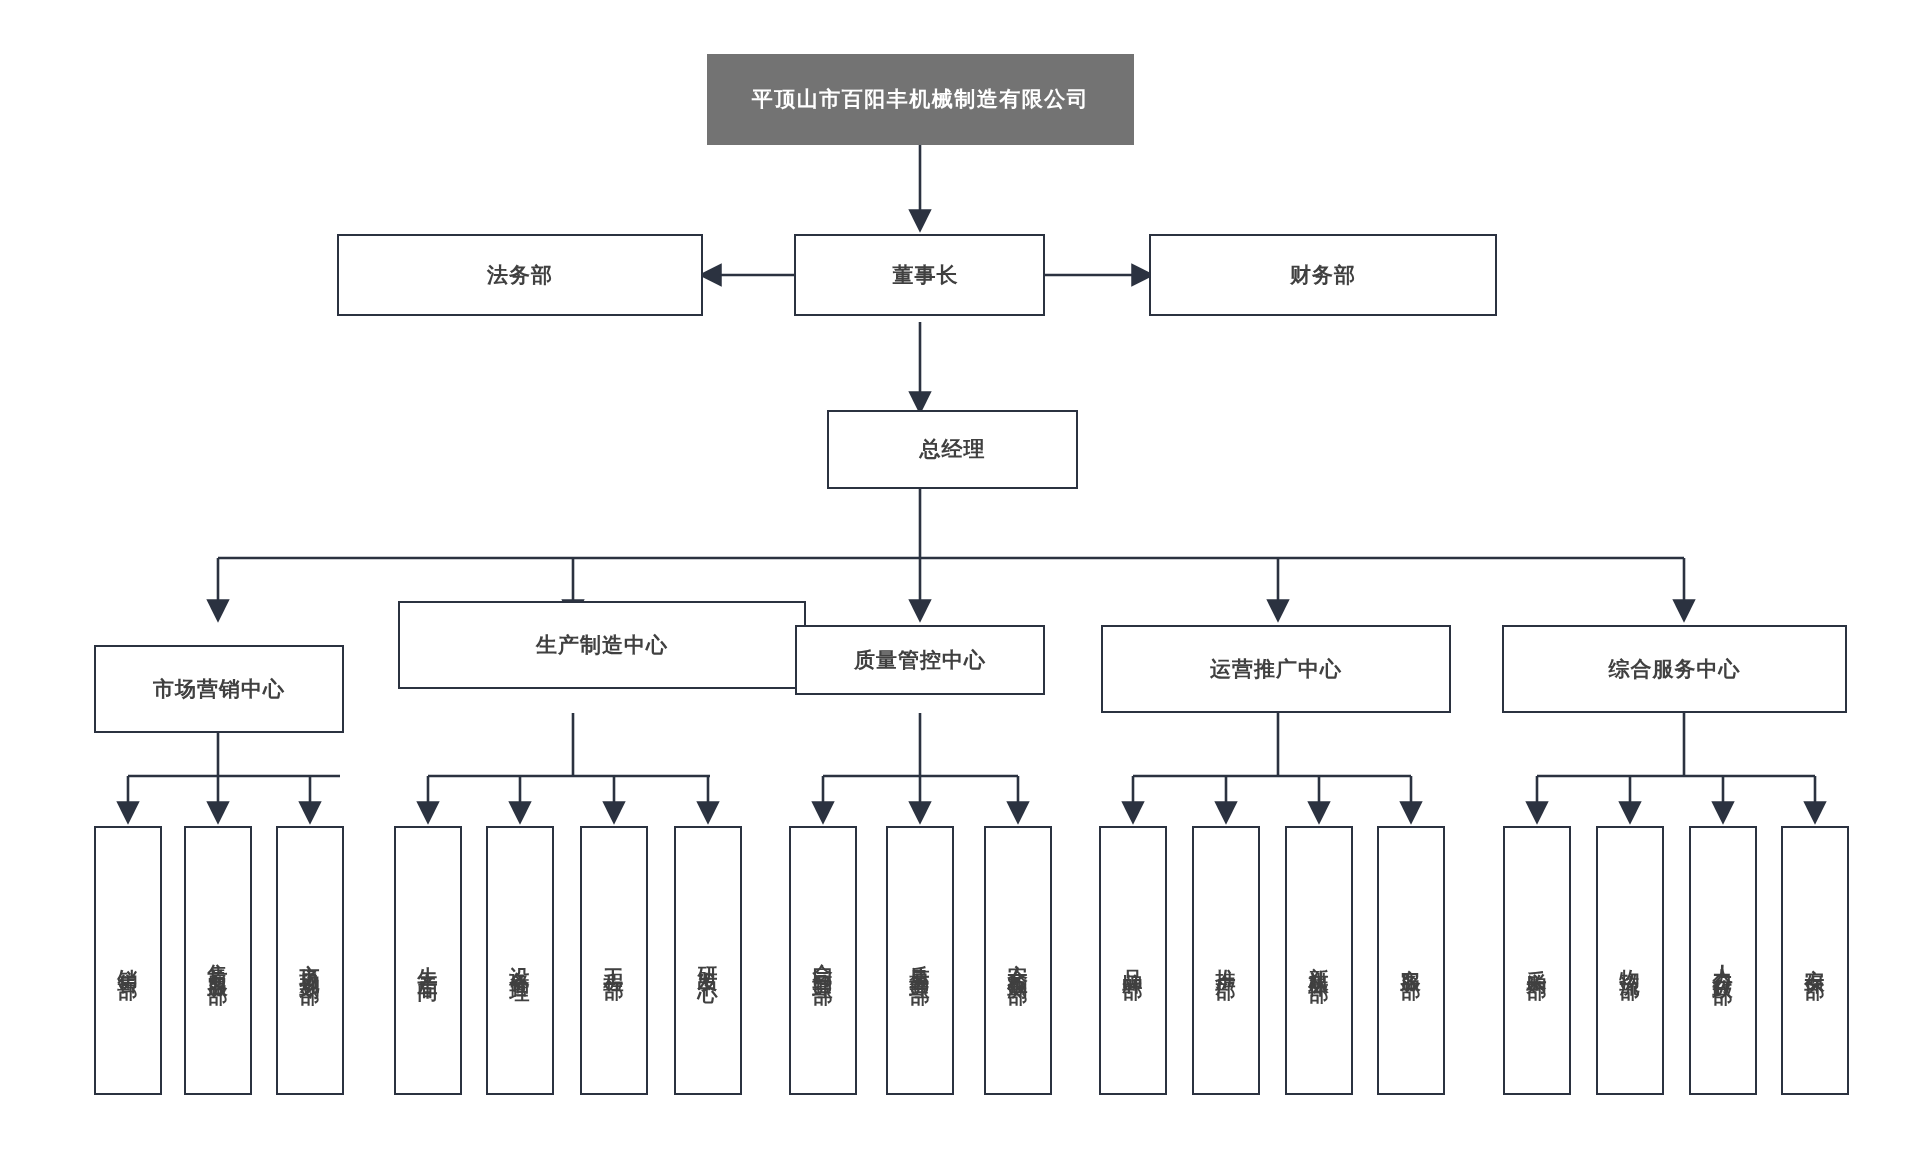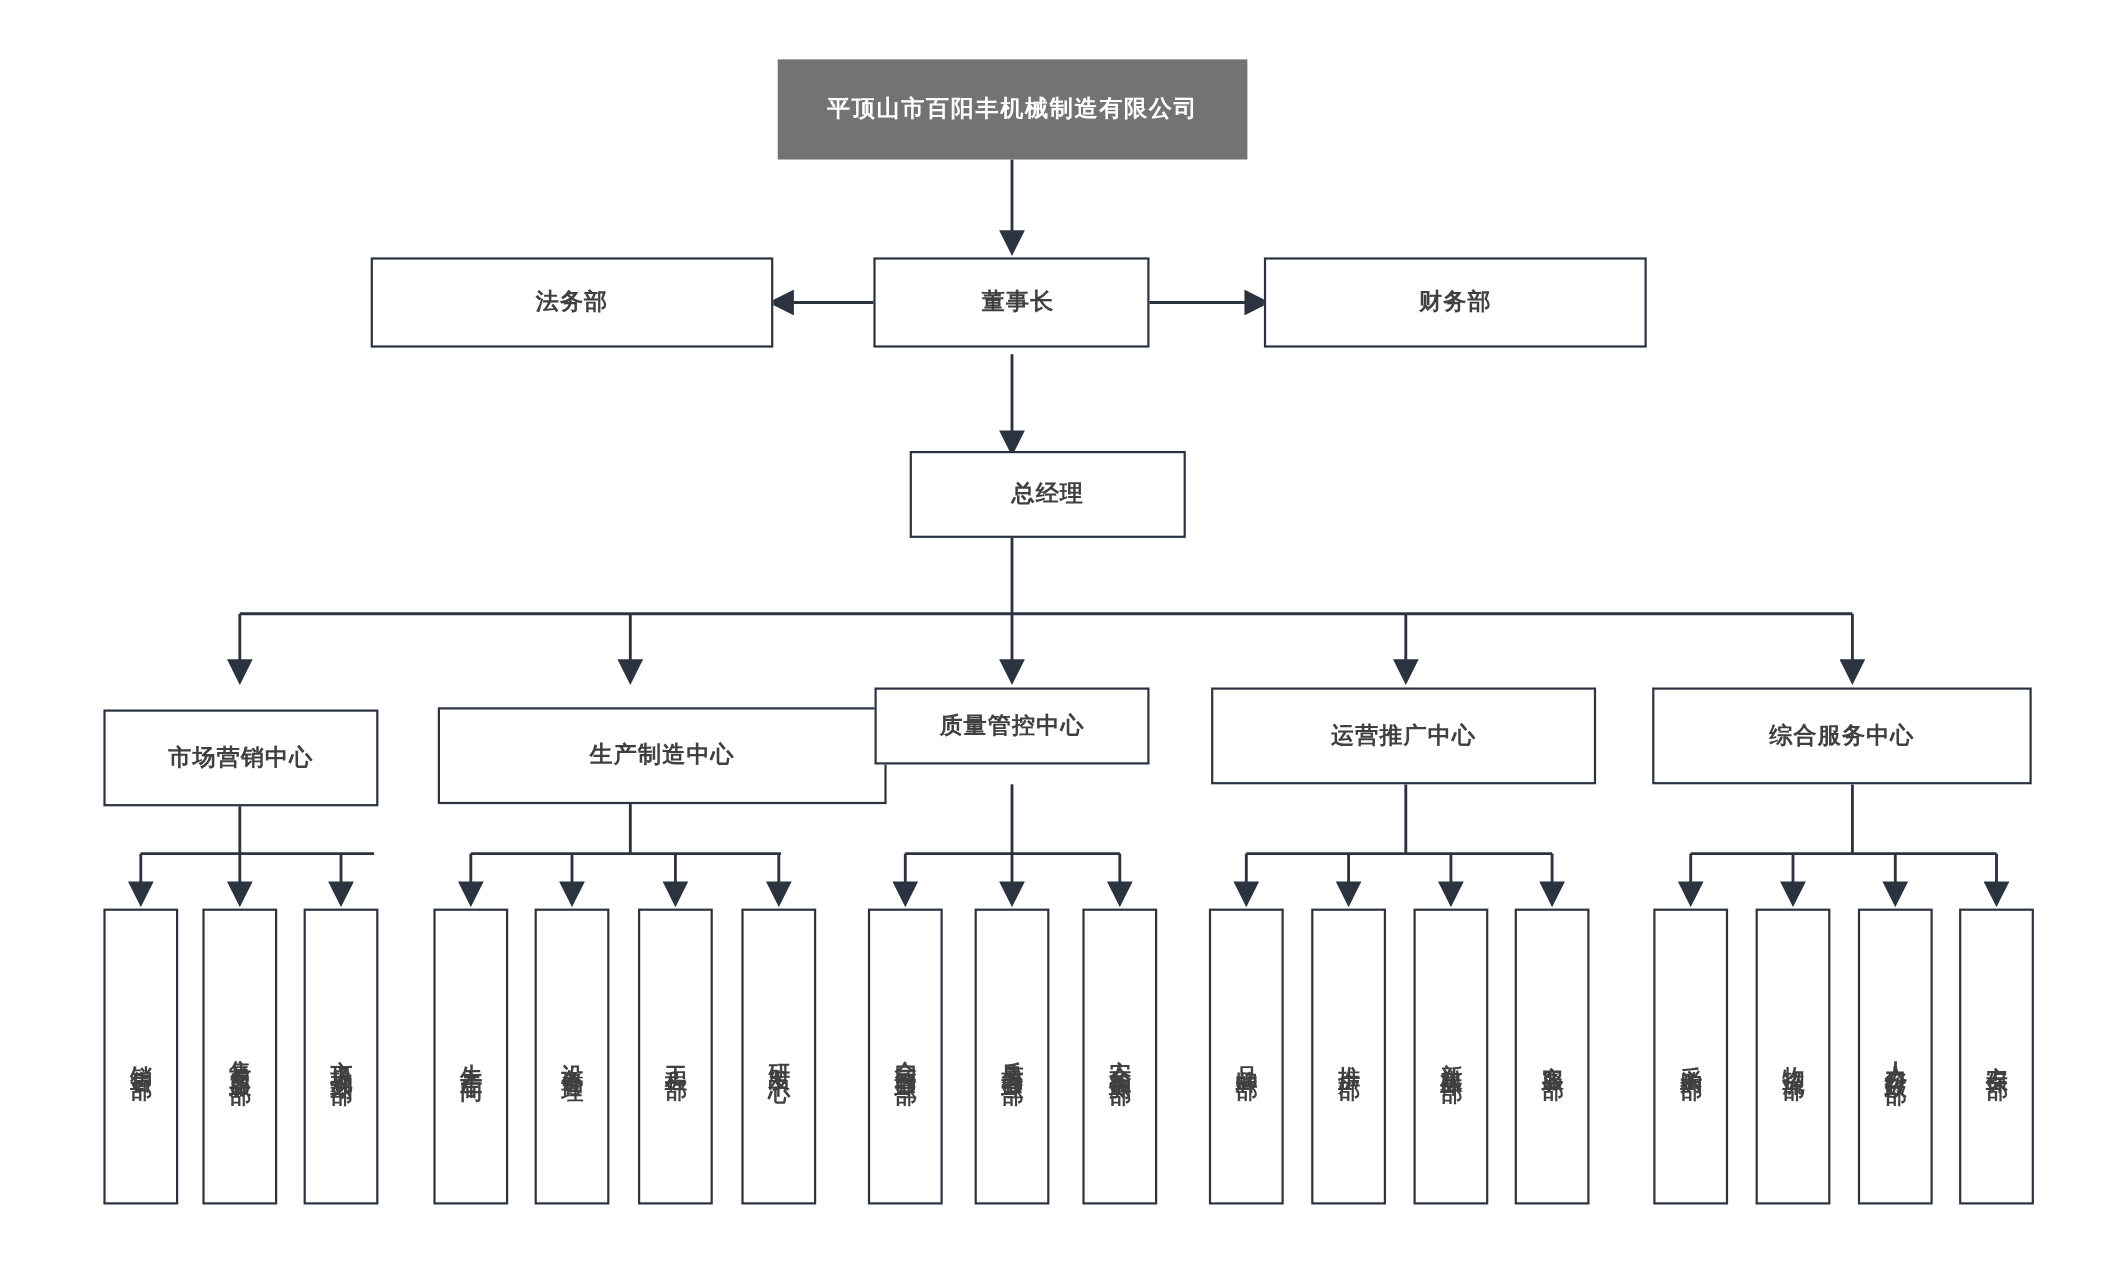--- a/index.html
+++ b/index.html
@@ -125,21 +125,21 @@
     <span class="lbl">财务部</span>
   </div>
 
   <div class="node rank3" style="left:794px;top:410px;width:251px;height:79px;margin-left:33px;">
     <span class="lbl">总经理</span>
   </div>
 
   <div class="node center" style="left:94px;top:611px;width:250px;height:88px;margin-top:34px;">
     <span class="lbl">市场营销中心</span>
   </div>
-  <div class="node center" style="left:398px;top:643px;width:408px;height:88px;">
+  <div class="node center" style="left:398px;top:601px;width:408px;height:88px;">
     <span class="lbl">生产制造中心</span>
   </div>
   <div class="node center" style="left:795px;top:625px;width:250px;height:70px;text-align:center;">
     <span class="lbl">质量管控中心</span>
   </div>
   <div class="node center" style="left:1101px;top:625px;width:350px;height:88px;">
     <span class="lbl">运营推广中心</span>
   </div>
   <div class="node center" style="left:1502px;top:625px;width:345px;height:88px;">
     <span class="lbl">综合服务中心</span>

